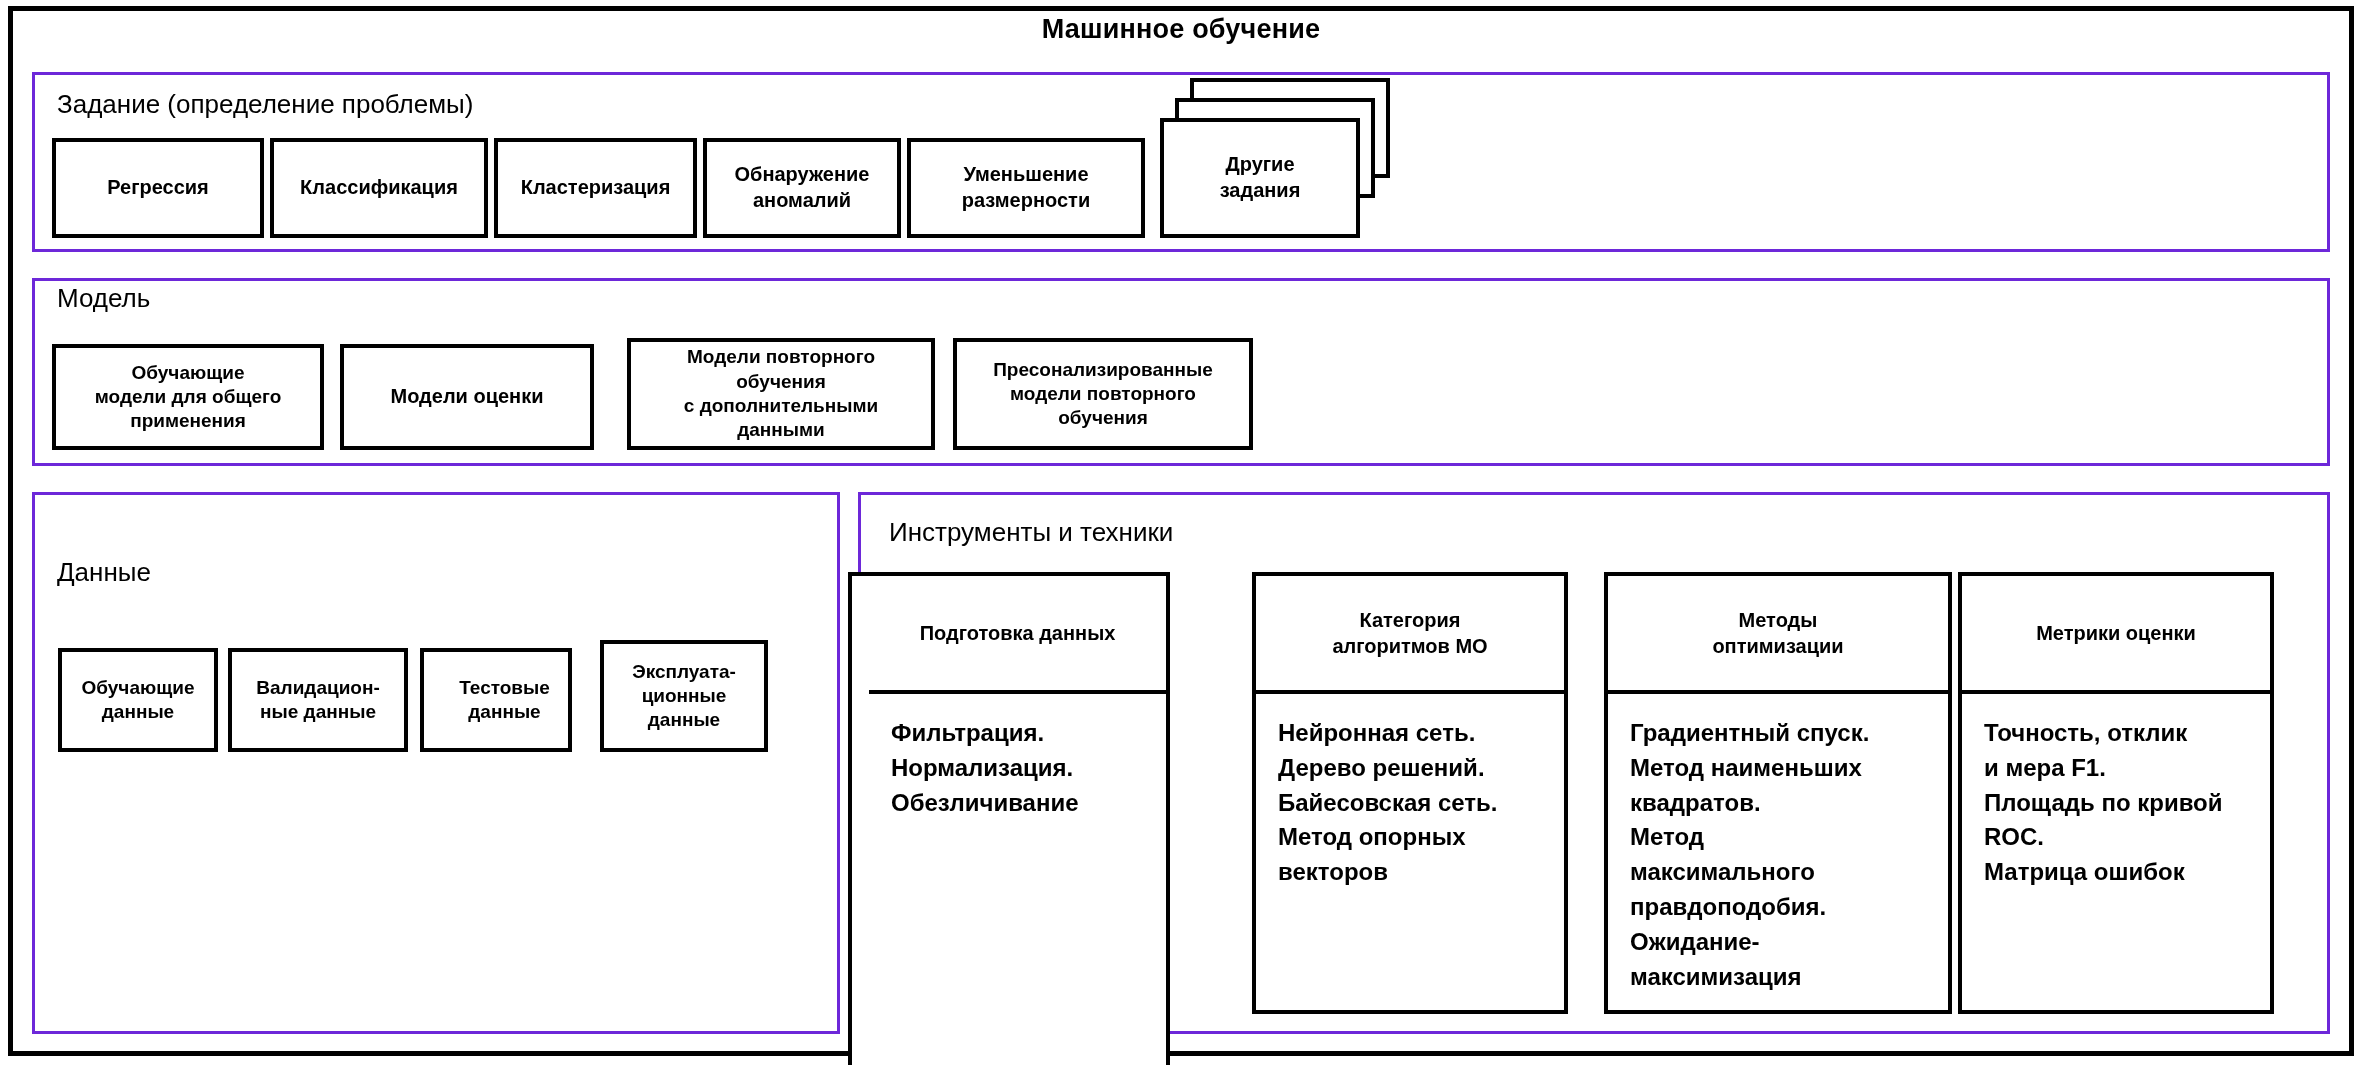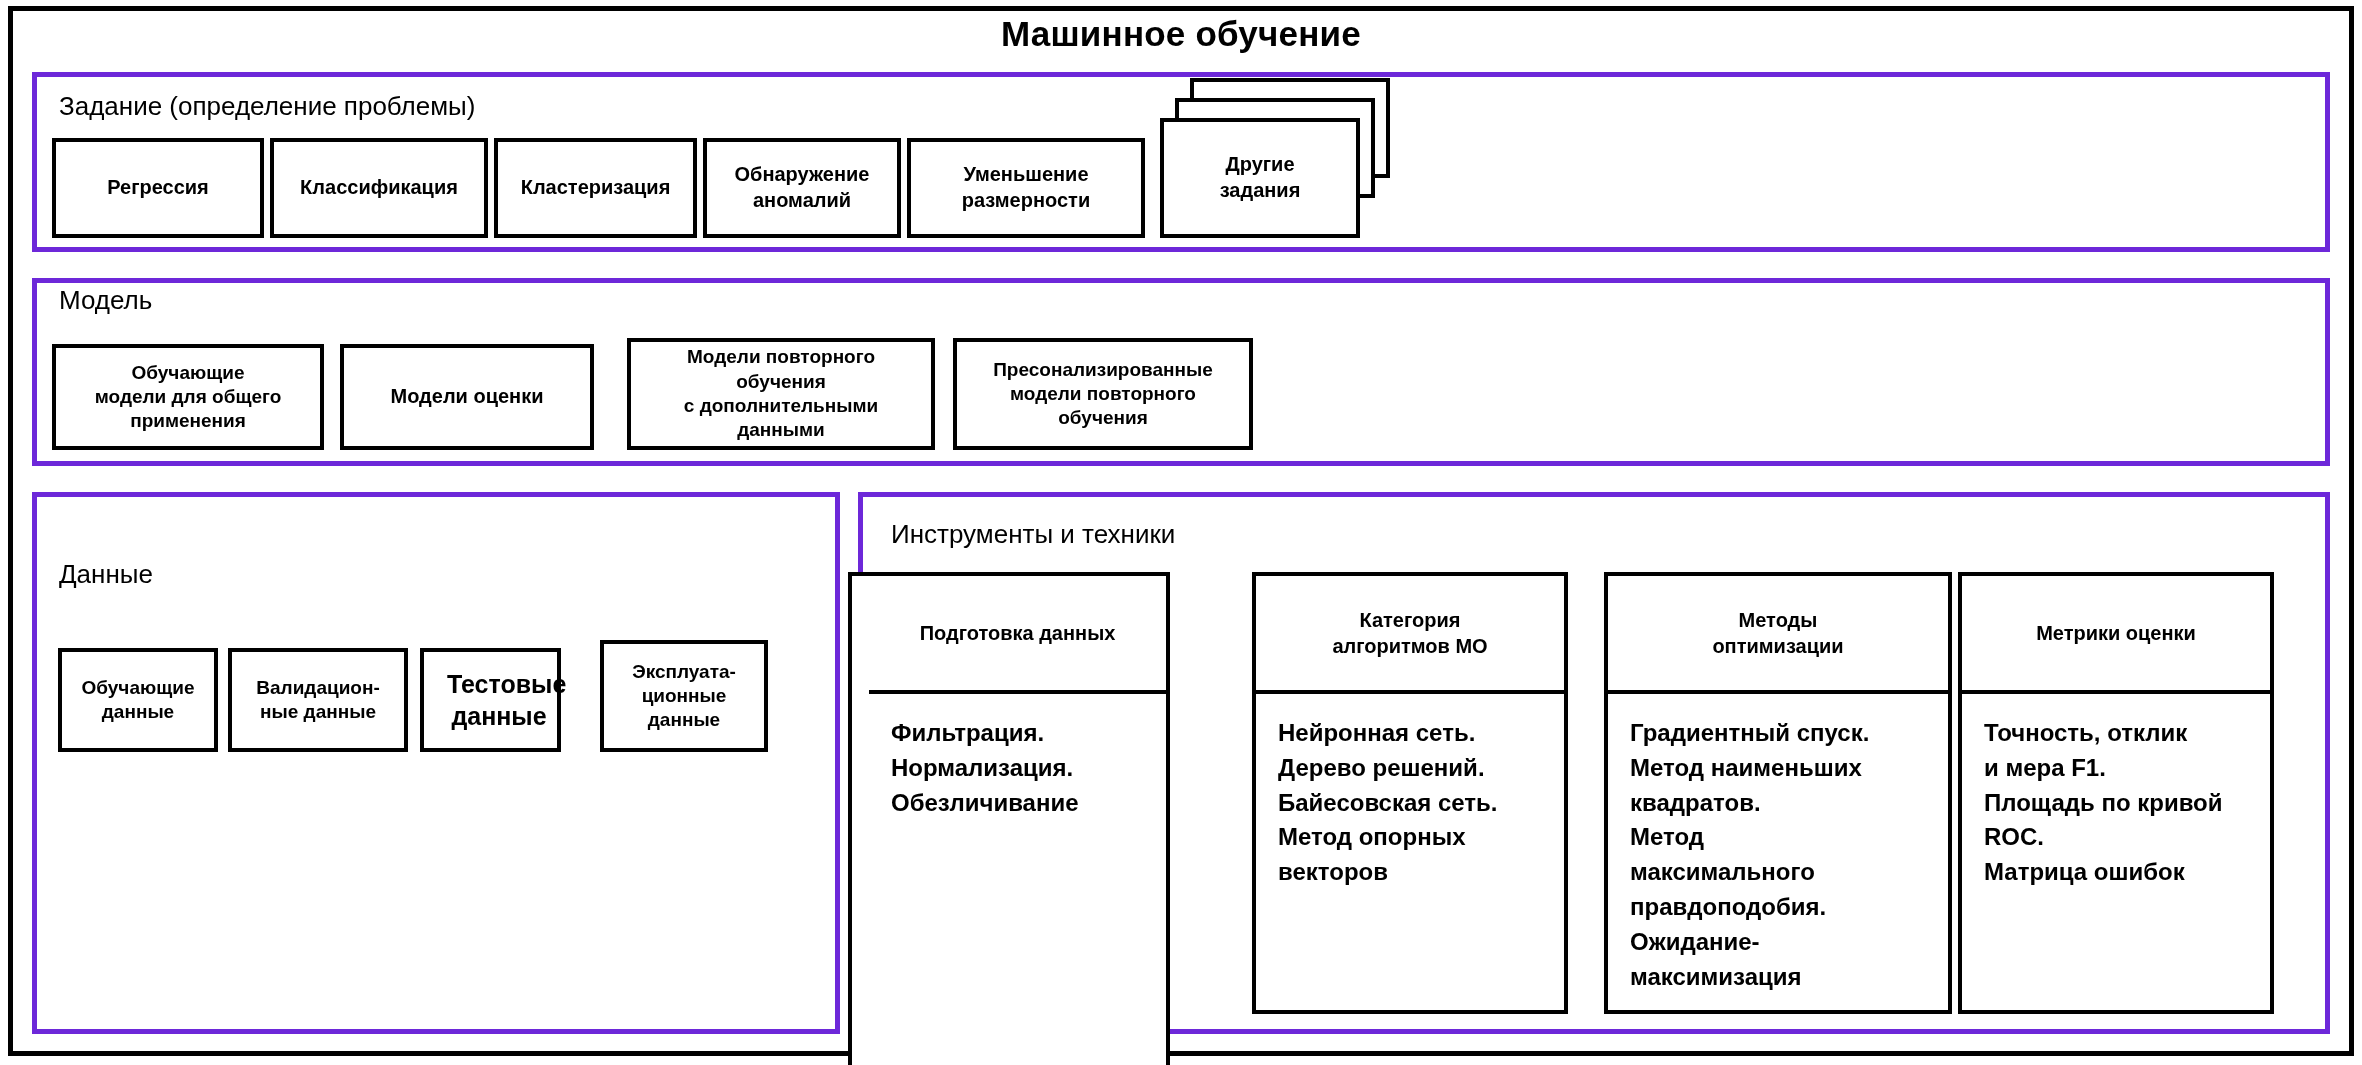--- a/index.html
+++ b/index.html
@@ -34,29 +34,29 @@
     box-sizing: border-box;
     background: #fff;
   }
 
   .diagram-title {
     position: absolute;
     left: 0;
     top: 14px;
     width: 100%;
     text-align: center;
-    font-size: 35px;
+    font-size: 27px;
     font-weight: bold;
     letter-spacing: 0.2px;
   }
 
   
   .group {
     position: absolute;
-    border: 5px solid #6d28d9;
+    border: 3px solid #6d28d9;
     box-sizing: border-box;
     background: #fff;
   }
   .group-title {
     position: absolute;
     font-size: 26px;
     font-weight: normal;
     white-space: nowrap;
   }
 
@@ -194,21 +194,21 @@
   <div class="node" style="left:58px; top:648px; width:160px; height:104px; white-space:pre-line; font-size:19px;">
     <span class="lbl">Обучающие
 данные</span>
   </div>
 
   <div class="node" style="left:228px; top:648px; width:180px; height:104px; white-space:pre-line; font-size:19px;">
     <span class="lbl">Валидацион-
 ные данные</span>
   </div>
 
-  <div class="node" style="left:420px; top:648px; width:141px; height:104px; white-space:pre-line; font-size:25px;padding-left:23px;">
+  <div class="node" style="left:420px; top:648px; width:152px; height:104px; white-space:pre-line; font-size:19px;padding-left:23px;">
     <span class="lbl">Тестовые
 данные</span>
   </div>
 
   <div class="node" style="left:600px; top:640px; width:168px; height:112px; white-space:pre-line; font-size:19px;">
     <span class="lbl">Эксплуата-
 ционные
 данные</span>
   </div>
 

